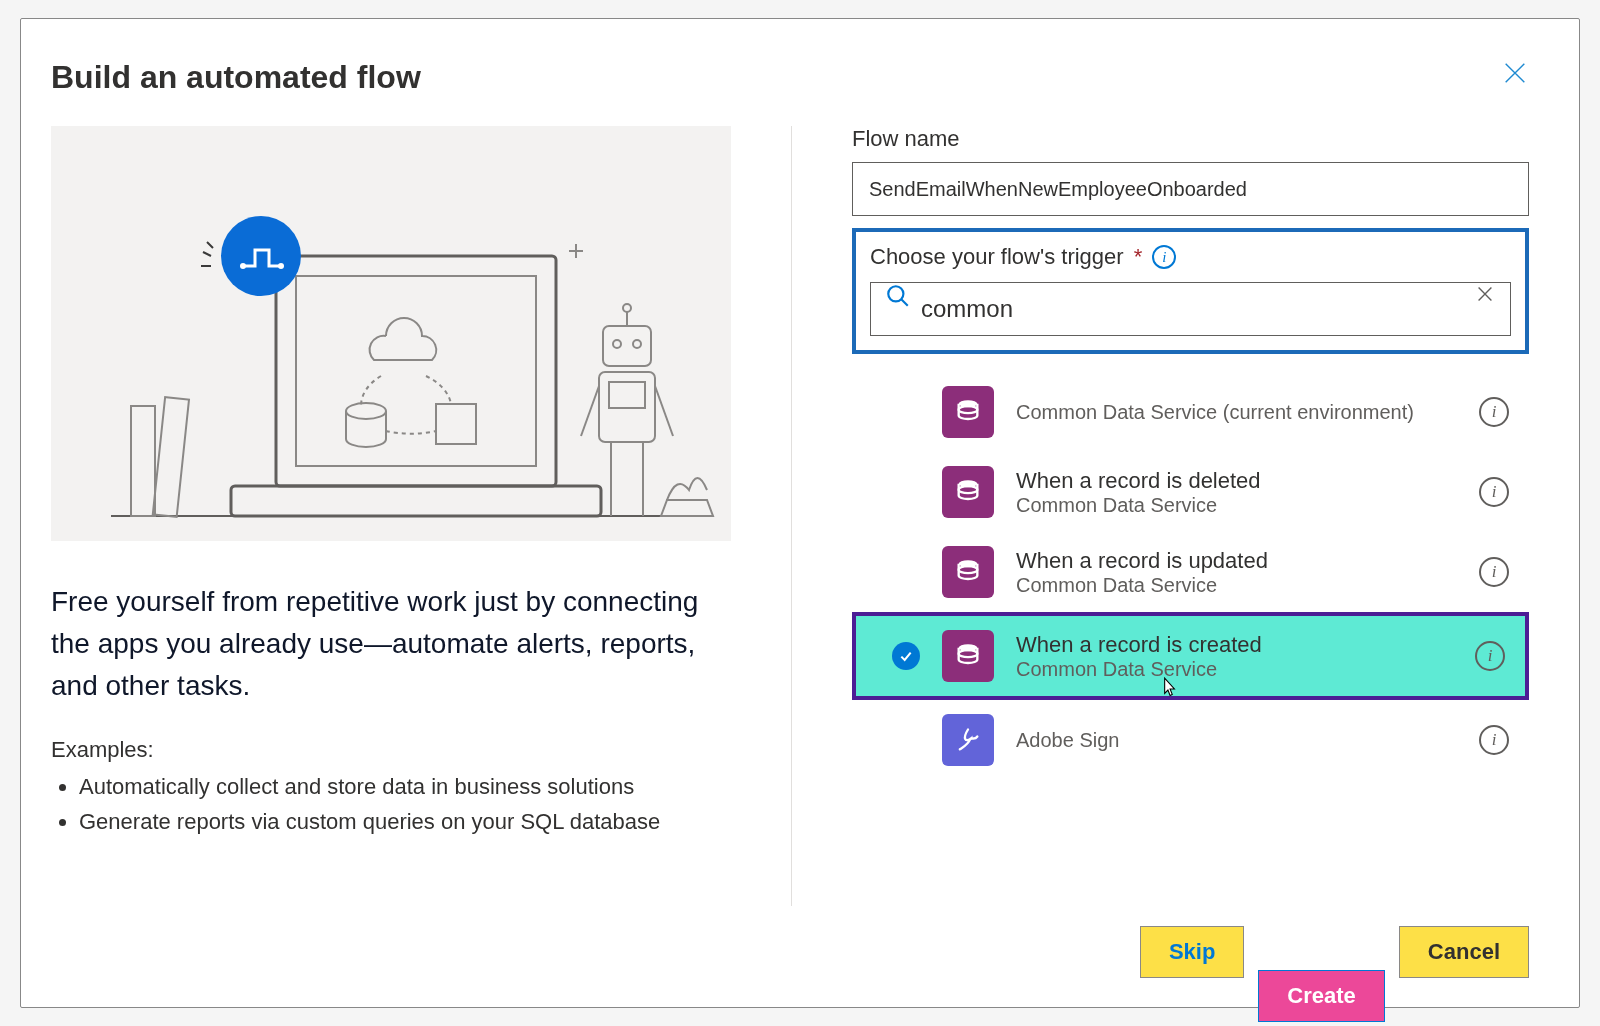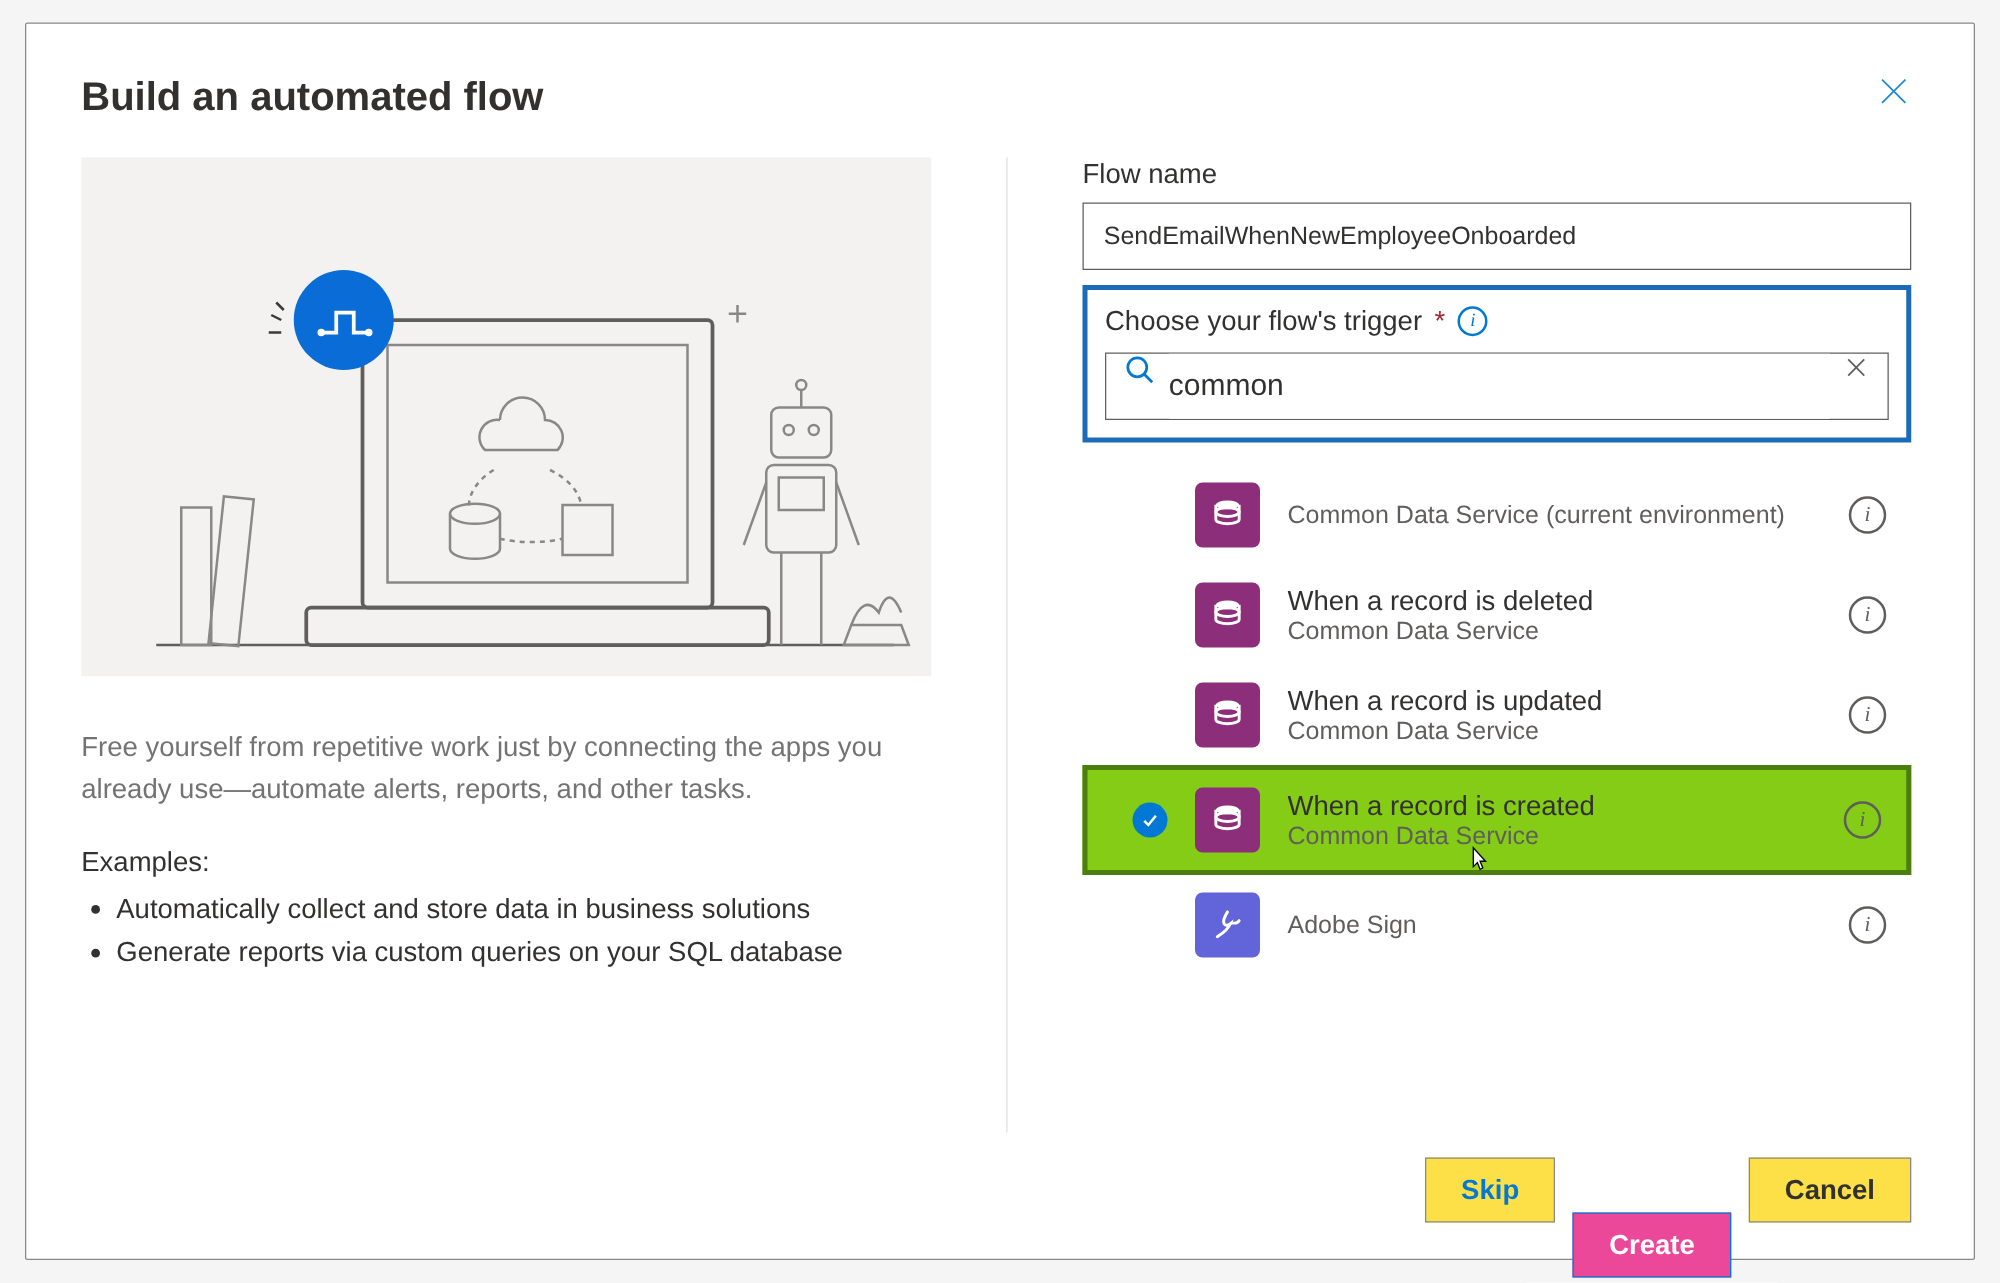--- a/index.html
+++ b/index.html
@@ -11,21 +11,21 @@
     align-items: center;
     height: 1026px;
     width: 1600px;
   }
   .dialog {
     background: #fff;
     width: 1560px;
     height: 990px;
     border: 1px solid #888;
     border-radius: 2px;
-    padding: 40px 50px 30px 44px;
+    padding: 40px 50px 30px 30px;
     position: relative;
     display: flex;
     flex-direction: column;
   }
   .dialog-title {
     font-size: 32px;
     font-weight: 600;
     color: #323130;
     margin-bottom: 30px;
   }
@@ -50,22 +50,22 @@
   .illustration {
     background: #f3f2f1;
     width: 680px;
     height: 415px;
     position: relative;
     overflow: hidden;
   }
   .illustration svg { width:100%; height:100%; }
   .left-desc {
     margin-top: 40px;
-    font-size: 22px;
-    color: #737373;
+    font-size: 28px;
+    color: #0f172a;
     line-height: 1.5;
   }
   .examples-label {
     margin-top: 30px;
     font-size: 22px;
     color: #323130;
   }
   .examples-list {
     margin-top: 6px;
     padding-left: 28px;
@@ -147,22 +147,22 @@
   }
   .trigger-item {
     display: flex;
     align-items: center;
     padding: 14px 20px 14px 40px;
     gap: 22px;
     cursor: pointer;
     position: relative;
   }
   .trigger-item.selected {
-    background: #84cc16;
-    border: 4px solid #4d7c0f;
+    background: #5eead4;
+    border: 4px solid #4c1d95;
     padding-left: 36px;
   }
   .check-circle {
     width: 28px; height: 28px;
     border-radius: 50%;
     background: #0078d4;
     display: flex;
     align-items: center;
     justify-content: center;
     flex-shrink: 0;

